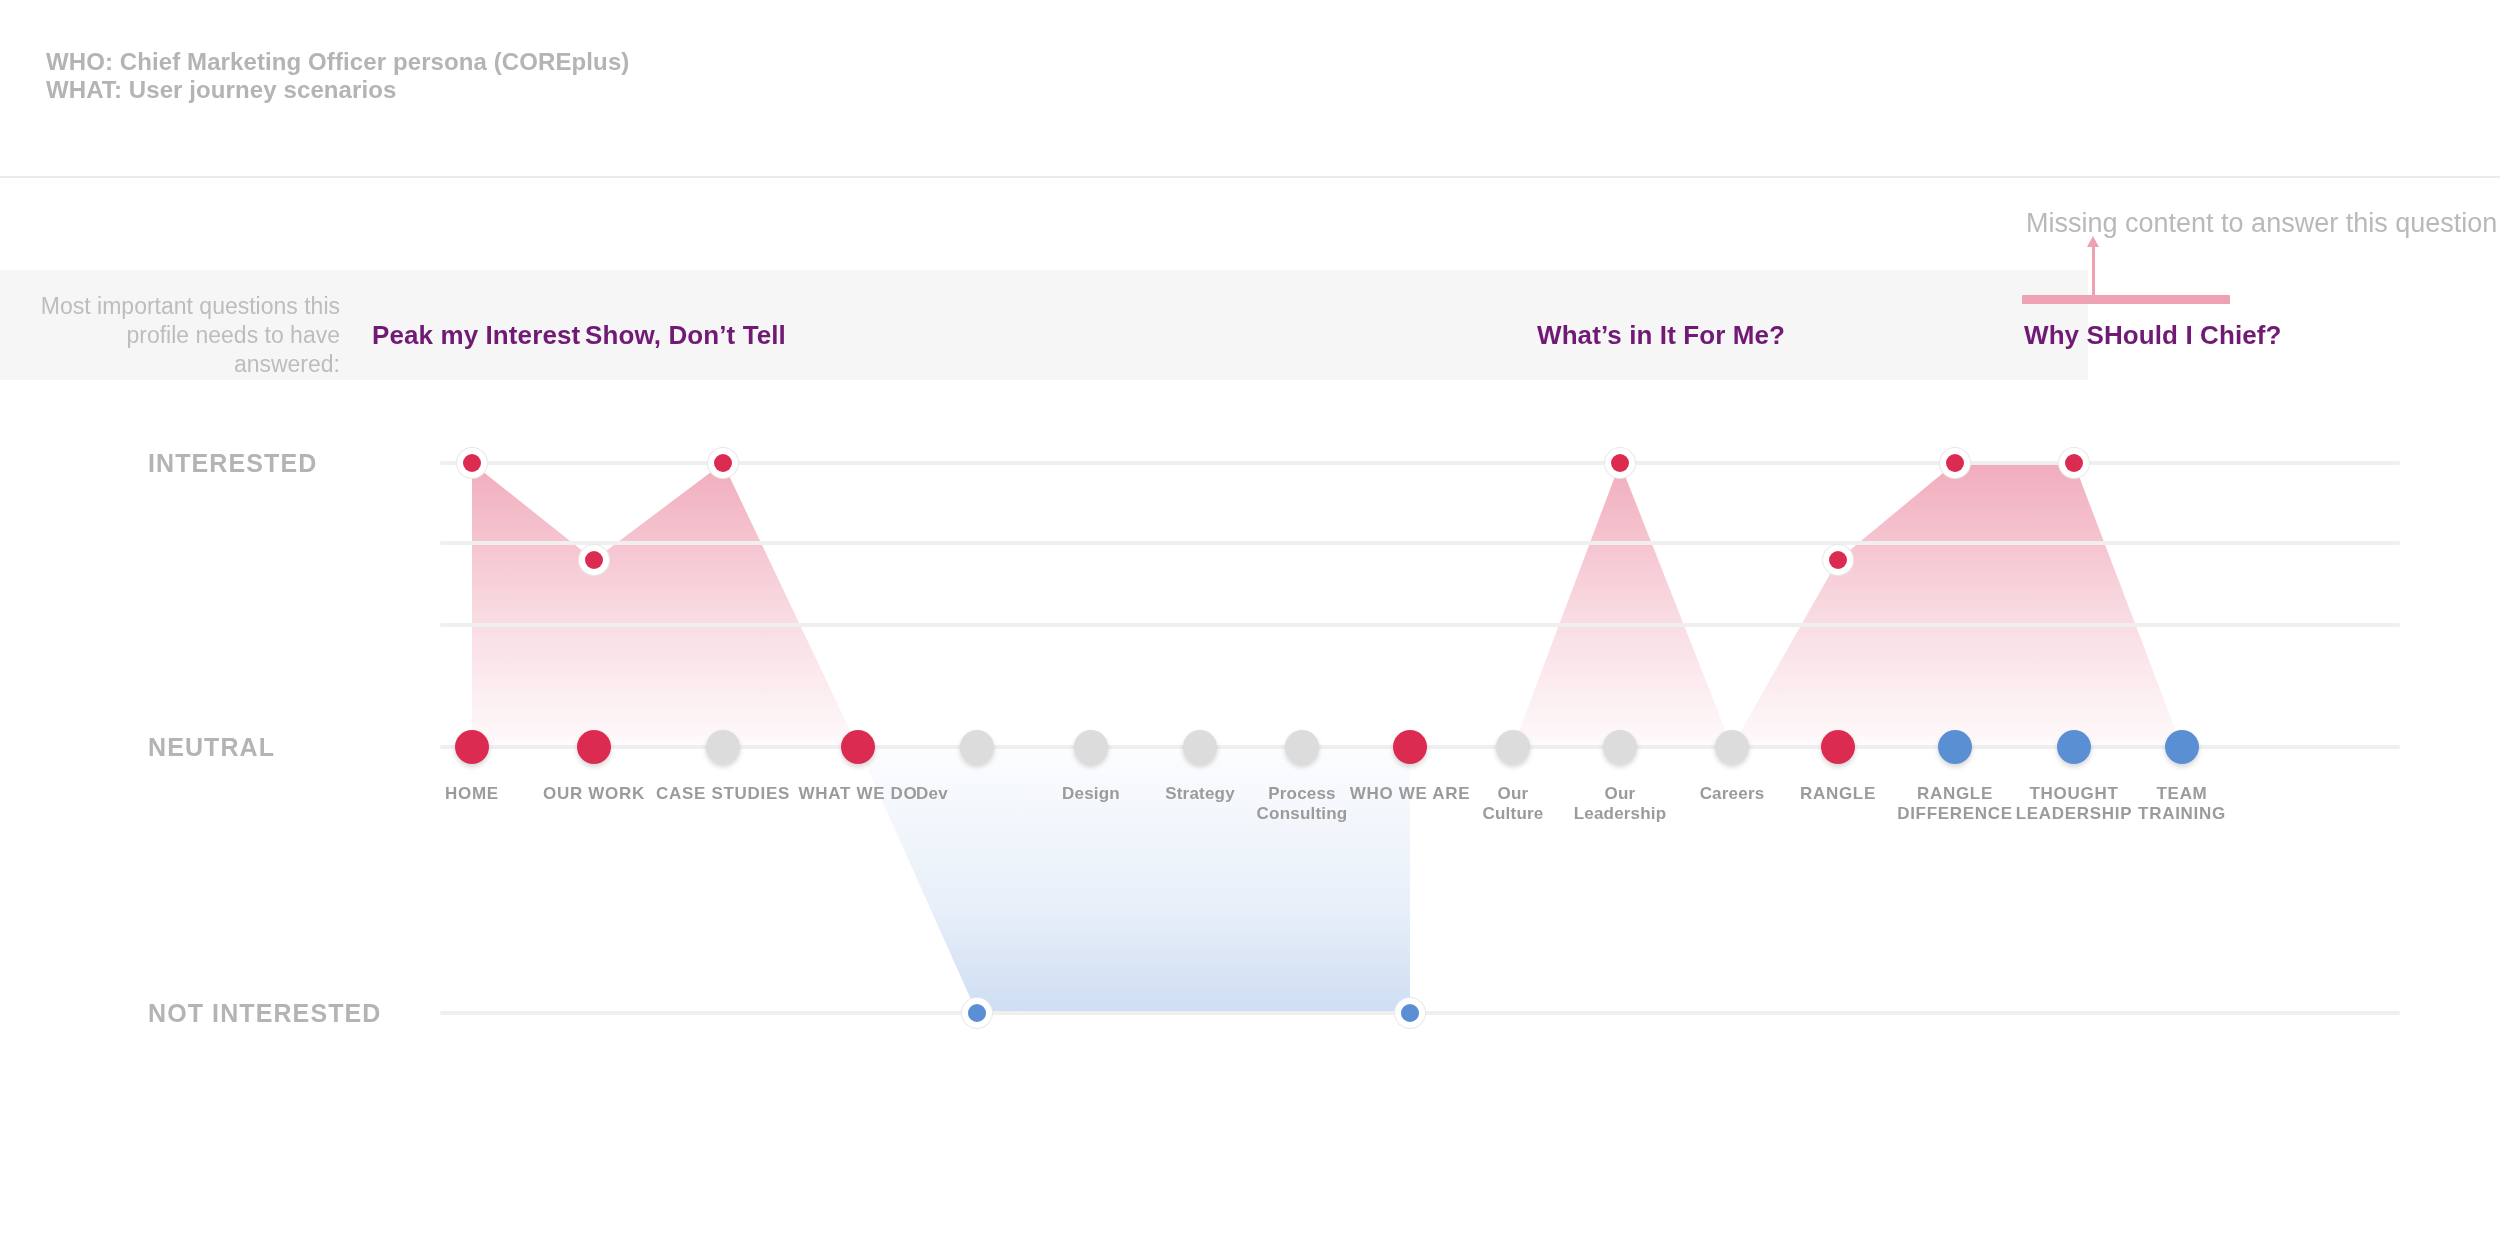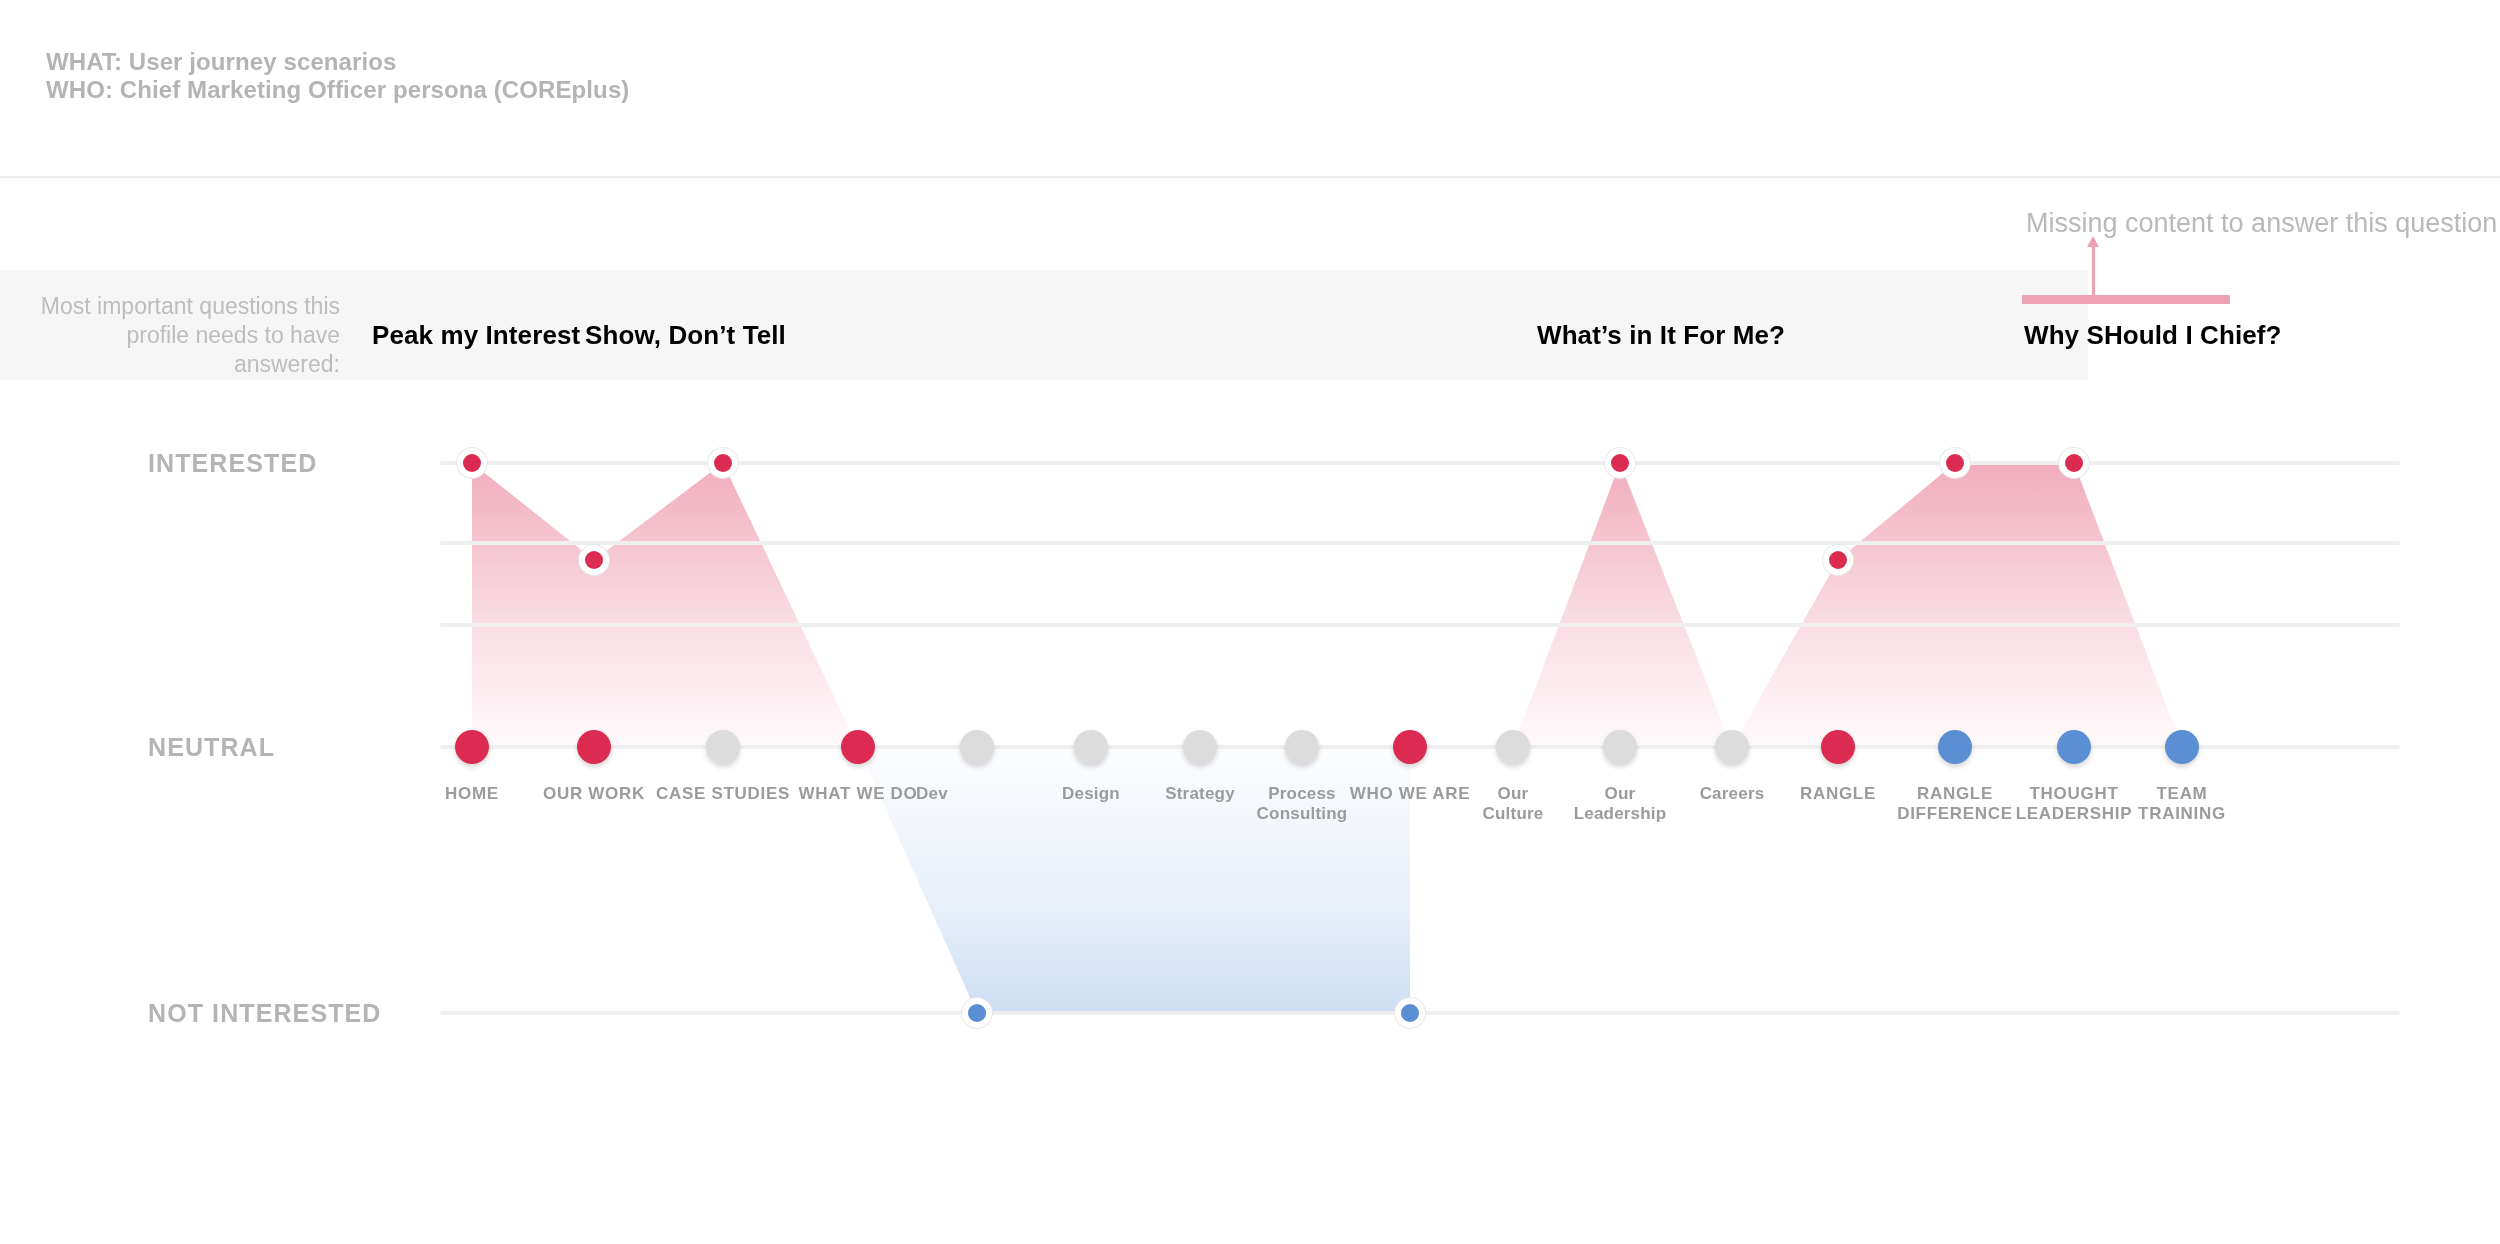--- a/index.html
+++ b/index.html
@@ -50,21 +50,21 @@
     top: 22px;
     width: 320px;
     text-align: right;
     color: #bdbdbd;
     font-size: 23px;
     line-height: 29px;
   }
   .q-label {
     position: absolute;
     top: 50px;
-    color: #000000;
+    color: #701a75;
     font-size: 26px;
     font-weight: bold;
     white-space: nowrap;
     letter-spacing: .1px;
   }
   .q-underline {
     position: absolute;
     height: 9px;
     background: #efa1b4;
     border-radius: 1px;
@@ -149,22 +149,22 @@
     border-radius: 50%;
     transform: translate(-50%, -50%);
     box-shadow: 0 0 0 6px #ffffff, 0 0 0 7px #e8e8e8;
   }
 </style>
 </head>
 <body>
 
 <div class="header">
   <div class="header-lines">
+    <div>WHO: Chief Marketing Officer persona (COREplus)</div>
     <div>WHAT: User journey scenarios</div>
-    <div>WHO: Chief Marketing Officer persona (COREplus)</div>
   </div>
 </div>
 
 <div class="qband">
   <div class="q-caption">Most important questions this profile needs to have answered:</div>
   <div class="q-label" style="left:372px">Peak my Interest</div>
   <div class="q-label" style="left:585px">Show, Don’t Tell</div>
   <div class="q-label" style="left:1537px">What’s in It For Me?</div>
   <div class="q-label" style="left:2024px">Why SHould I Chief?</div>
   <div class="q-underline" style="left:2022px; top:25px; width:208px"></div>

